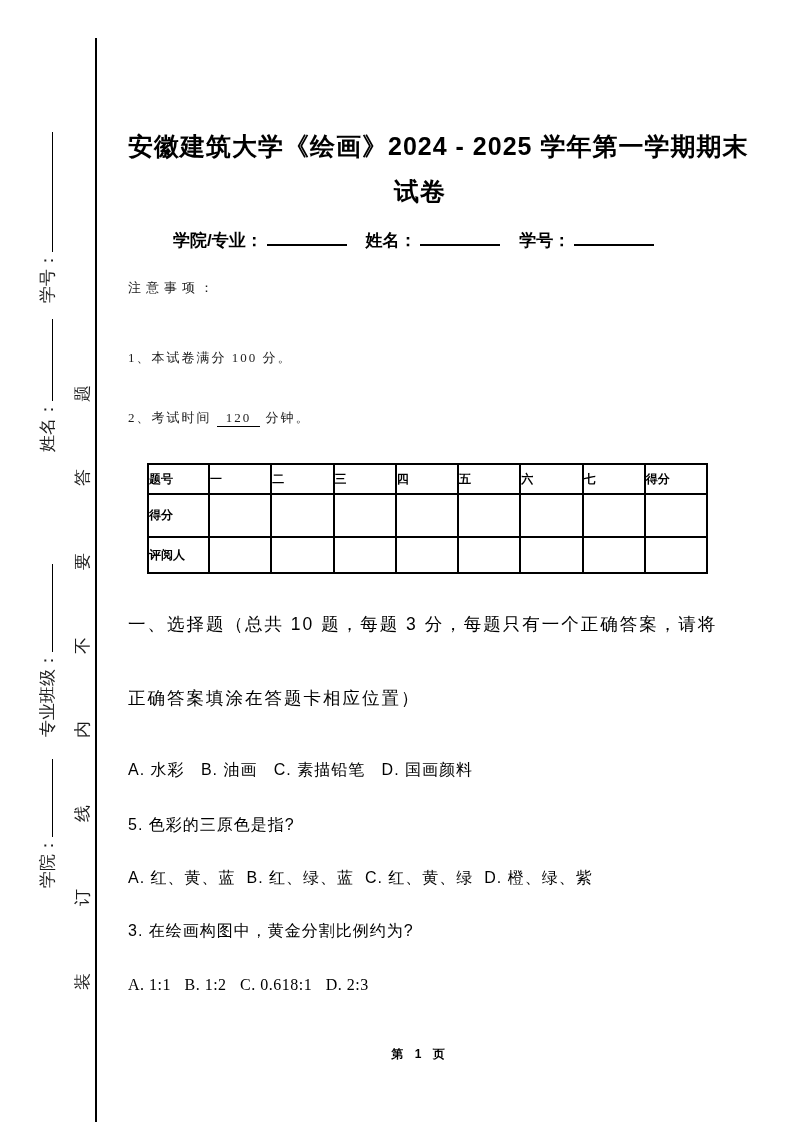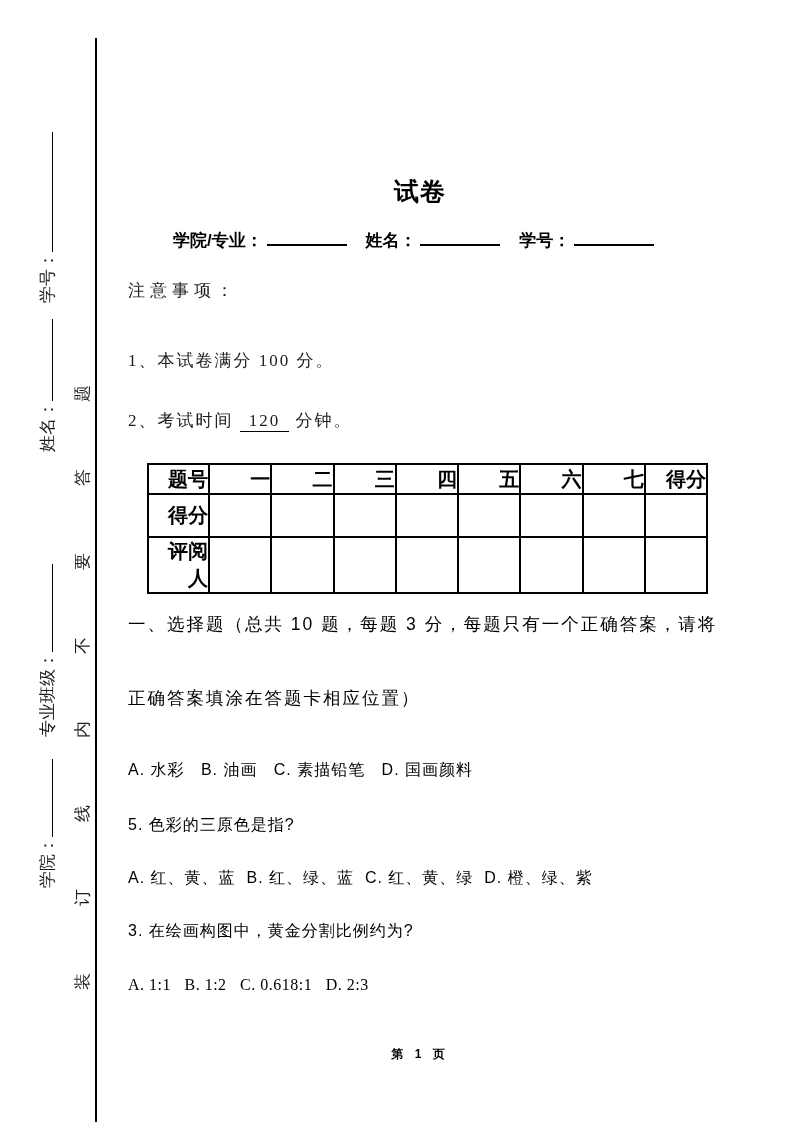--- a/index.html
+++ b/index.html
@@ -81,43 +81,43 @@
   }
   .fields .blank { width: 80px; border-bottom-width: 2px; margin: 0 4px; }
   .fields .fld-label { margin-left: 10px; }
   .fields .fld-label:first-child { margin-left: 8px; }
 
   
   .notice {
     position: absolute;
     left: 128px;
     font-family: "Liberation Serif", serif;
-    font-size: 17px;
+    font-size: 13px;
     color: #1c1c1c;
     white-space: nowrap;
   }
   .notice-head { top: 279px; letter-spacing: 5px; }
   .note-1 { top: 349px; letter-spacing: 2px; }
   .note-2 { top: 409px; letter-spacing: 2px; }
   .uline {
     display: inline-block;
     border-bottom: 1.5px solid #000;
     padding: 0 9px;
   }
 
   
   .score-table {
     position: absolute;
     left: 147px; top: 463px;
     width: 561px;
     border-collapse: collapse;
     table-layout: fixed;
-    font-size: 20px;
-    font-weight: bold;
-    text-align: right;
+    font-size: 12px;
+    font-weight: bold;
+    text-align: left;
   }
   .score-table td {
     border: 2px solid #000;
     padding: 0;
   }
   .row-head  { height: 30px; }
   .row-score { height: 43px; }
   .row-rev   { height: 36px; }
 
   
@@ -171,20 +171,21 @@
   <div class="sidebar-group sg-name">
     <span>姓名：</span><span class="blank sb-blank-name"></span>
   </div>
   <div class="sidebar-group sg-class">
     <span>专业班级：</span><span class="blank sb-blank-class"></span>
   </div>
   <div class="sidebar-group sg-college">
     <span>学院：</span><span class="blank sb-blank-college"></span>
   </div>
 
+  <div class="title-line title-1">安徽建筑大学《绘画》2024 - 2025 学年第一学期期末</div>
   <div class="title-line title-2">试卷</div>
 
   <div class="fields">
     <span class="fld-label">学院/专业：</span><span class="blank"></span>
     <span class="fld-label">姓名：</span><span class="blank"></span>
     <span class="fld-label">学号：</span><span class="blank"></span>
   </div>
 
   <div class="notice notice-head">注意事项：</div>
   <div class="notice note-1">1、本试卷满分 100 分。</div>

